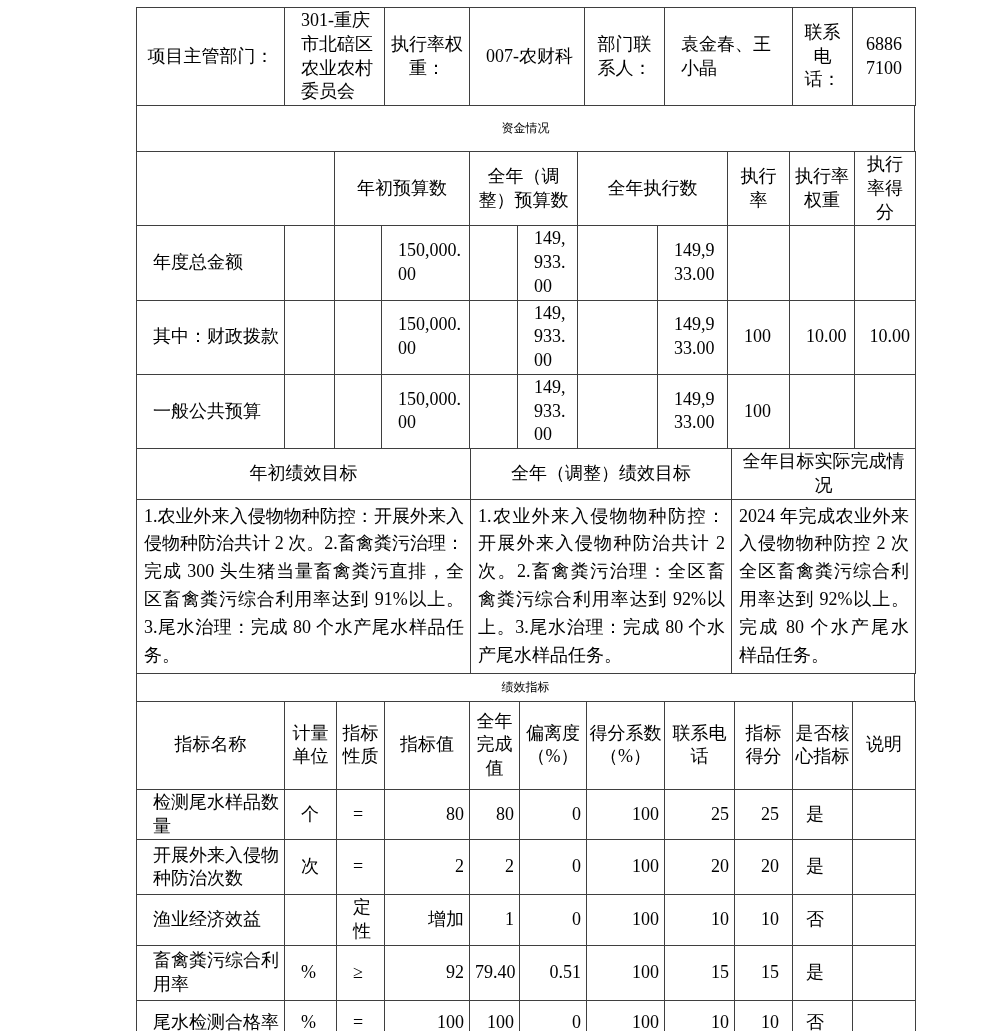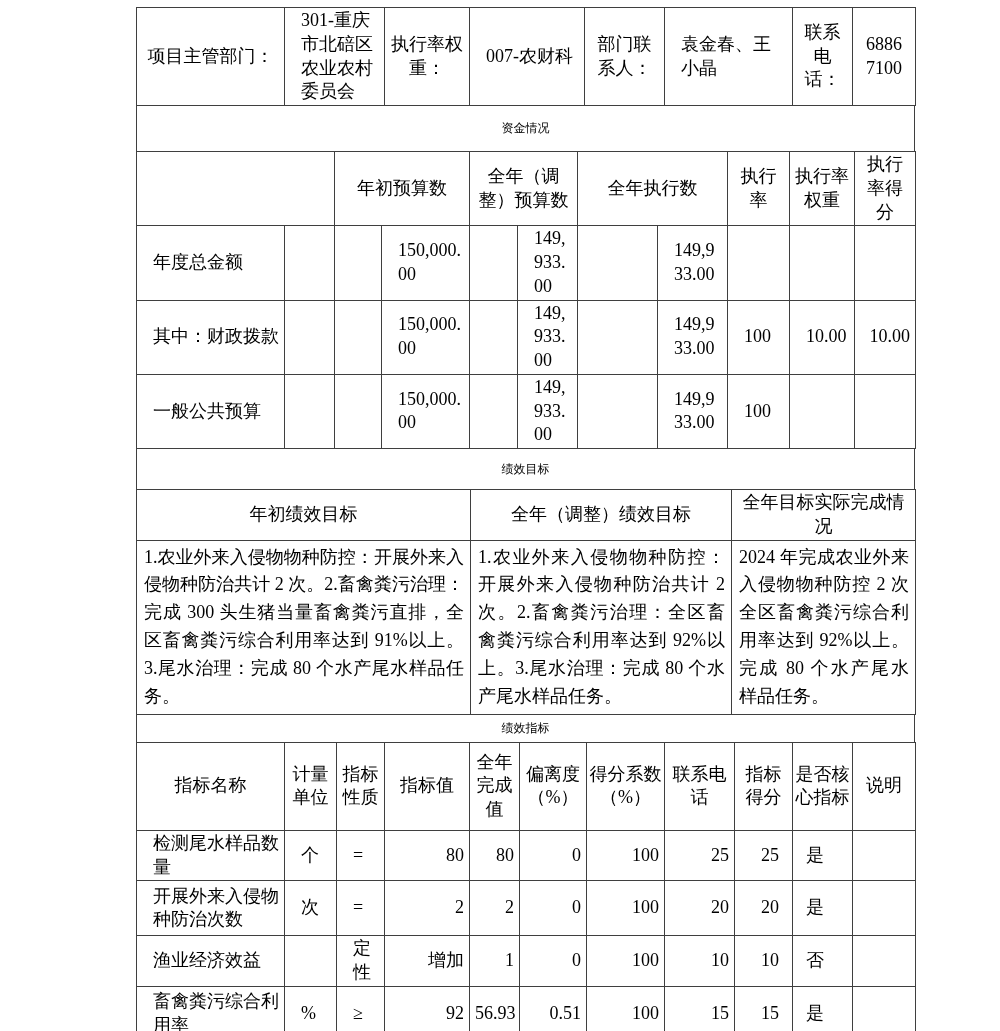--- a/index.html
+++ b/index.html
@@ -118,21 +118,20 @@
       <td class="l ba">149,933.00</td>
       <td></td>
       <td class="l ba">149,933.00</td>
       <td class="l">100</td>
       <td class="l"></td>
       <td class="r"></td>
     </tr>
   </tbody>
     </table>
 
-  <div class="section-bar h42">绩效目标</div>
 
   <table>
     <colgroup>
       <col style="width:334px">
         <col style="width:261px">
         <col style="width:184px">
     </colgroup>
     <tbody>
         <tr class="h43">
       <td class="c">年初绩效目标</td>
@@ -214,21 +213,21 @@
       <td class="r">10</td>
       <td class="r np">10</td>
       <td class="l np">否</td>
       <td class="l"></td>
     </tr>
     <tr class="h55">
       <td class="l">畜禽粪污综合利用率</td>
       <td class="l">%</td>
       <td class="l">≥</td>
       <td class="r">92</td>
-      <td class="r">56.93</td>
+      <td class="r">79.40</td>
       <td class="r">0.51</td>
       <td class="r">100</td>
       <td class="r">15</td>
       <td class="r np">15</td>
       <td class="l np">是</td>
       <td class="l"></td>
     </tr>
     <tr class="h46">
       <td class="l">尾水检测合格率</td>
       <td class="l">%</td>

